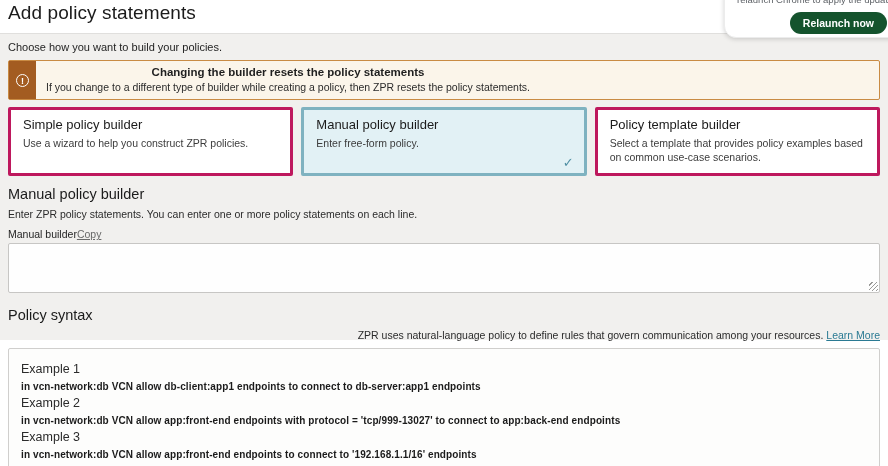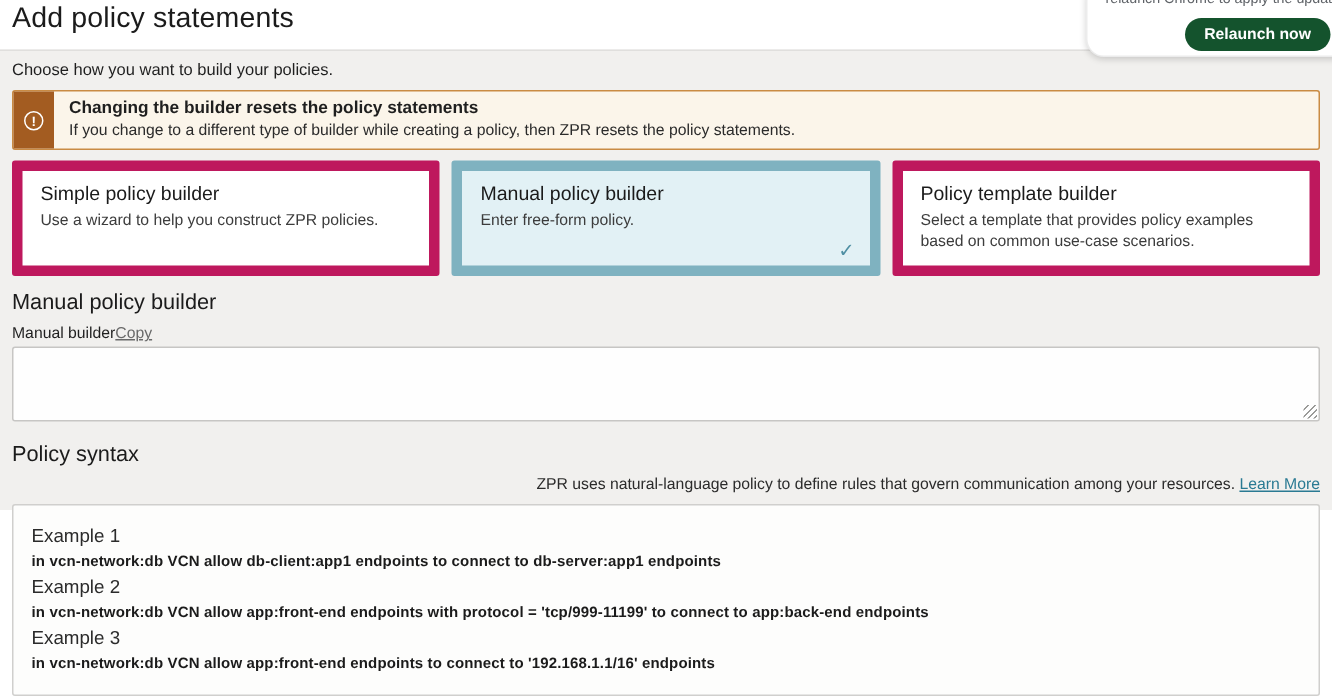--- a/index.html
+++ b/index.html
@@ -91,30 +91,30 @@
     width: 13px; height: 13px;
     border: 1.4px solid #ffffff;
     border-radius: 50%;
     color: #ffffff;
     font-size: 9px;
     font-weight: 700;
     line-height: 13px;
     text-align: center;
   }
   .warning-body { padding: 5px 10px 6px 10px; }
-  .warning-title { font-size: 11.5px; font-weight: 700; color: #1f1f1f; margin-bottom: 3px; }
+  .warning-title { font-size: 11.5px; font-weight: 700; color: #1f1f1f; margin-bottom: 3px; text-align: center; }
   .warning-desc { font-size: 10.5px; color: #2b2b2b; }
 
   
   .cards-row { display: flex; gap: 8px; margin-bottom: 10px; }
   .builder-card {
     flex: 1;
     position: relative;
     background: #ffffff;
-    border: 7px solid #be185d;
+    border: 3px solid #be185d;
     border-radius: 2px;
     padding: 7px 12px 9px 12px;
     min-height: 44px;
     cursor: pointer;
   }
   .builder-card.selected {
     background: #e2f1f5;
     border-color: #7fb2c0;
   }
   .card-title { font-size: 13px; color: #1b1b1b; margin-bottom: 4px; }
@@ -230,20 +230,21 @@
       </div>
 
       <div class="builder-card">
         <div class="card-title">Policy template builder</div>
         <div class="card-desc">Select a template that provides policy examples based on common use-case scenarios.</div>
       </div>
 
     </div>
 
     <div class="section-heading">Manual policy builder</div>
+    <div class="section-desc">Enter ZPR policy statements. You can enter one or more policy statements on each line.</div>
 
     <div class="field-label-row">
       <span class="field-label">Manual builder</span>
       <span class="copy-link">Copy</span>
     </div>
 
     <div class="textarea-wrap">
       <textarea class="manual-textarea" style=""></textarea>
       <span class="resize-handle"></span>
     </div>
@@ -251,19 +252,19 @@
     <div class="section-heading">Policy syntax</div>
     <div class="syntax-desc">
       <span>ZPR uses natural-language policy to define rules that govern communication among your resources.</span>
       <span class="learn-more-link">Learn More</span>
     </div>
 
     <div class="examples-box">
       <div class="example-label">Example 1</div>
       <div class="example-statement">in vcn-network:db VCN allow db-client:app1 endpoints to connect to db-server:app1 endpoints</div>
       <div class="example-label">Example 2</div>
-      <div class="example-statement">in vcn-network:db VCN allow app:front-end endpoints with protocol = 'tcp/999-11199' to connect to app:back-end endpoints</div>
+      <div class="example-statement">in vcn-network:db VCN allow app:front-end endpoints with protocol = 'tcp/999-13027' to connect to app:back-end endpoints</div>
       <div class="example-label">Example 3</div>
       <div class="example-statement">in vcn-network:db VCN allow app:front-end endpoints to connect to '192.168.1.1/16' endpoints</div>
     </div>
 
   </div>
 </div>
 
 </body></html>

